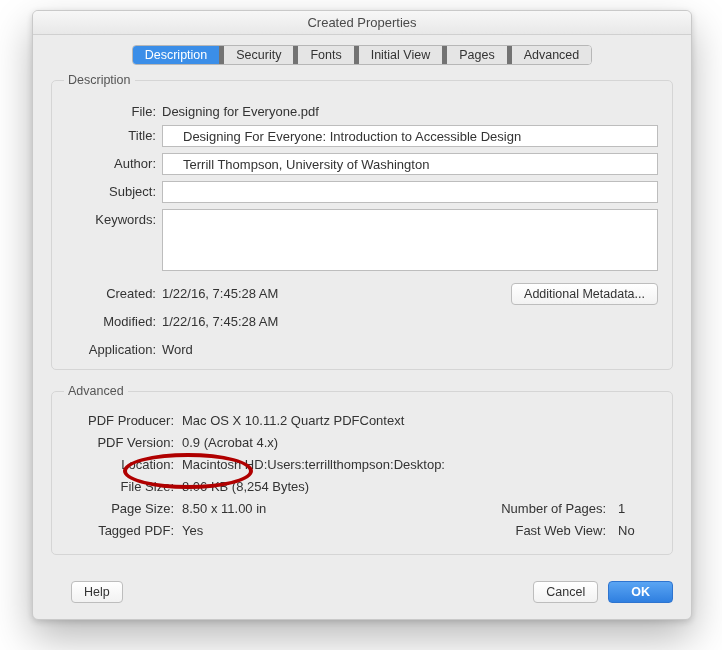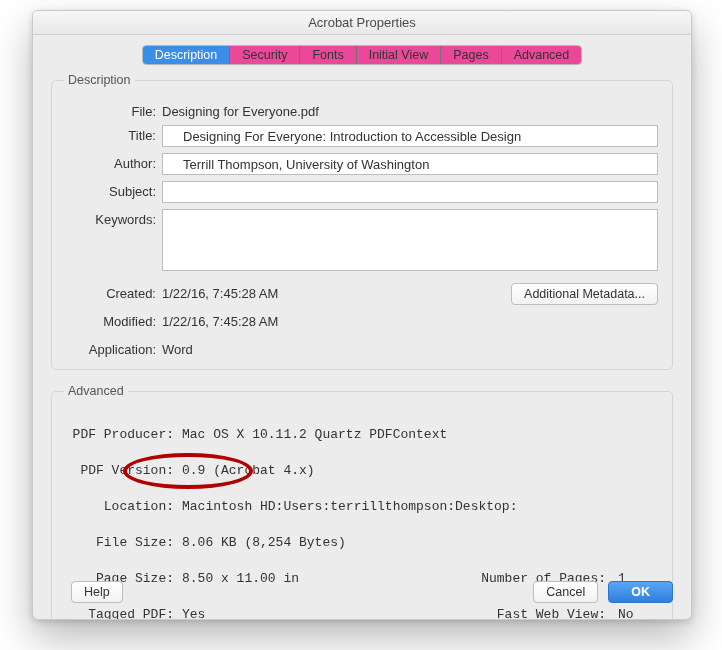--- a/index.html
+++ b/index.html
@@ -42,22 +42,22 @@
     display: flex;
     border: 1px solid #b7b7b7;
     border-radius: 4px;
     overflow: hidden;
     background: #fff;
   }
   .seg-item {
     padding: 2px 12px;
     font-size: 12.5px;
     color: #333;
-    border-left: 1px solid #737373;
-    background: #ec4899;
+    border-left: 5px solid #737373;
+    background: #e5e5e5;
     cursor: default;
   }
   .seg-item:first-child { border-left: none; }
   .seg-item.active {
     background: #3b8ee8;
     color: #fff;
   }
   .content {
     padding: 0 18px;
   }
@@ -145,22 +145,21 @@
     padding-top: 2px;
     flex-shrink: 0;
   }
   .adv-val {
     font-size: 13px;
     color: #333;
     padding-top: 2px;
   }
   .adv-row {
     display: flex;
-    margin-top: 19px;
-    font-family: Liberation Mono, monospace;
+    margin-top: 5px;
   }
   .adv-right {
     margin-left: auto;
     display: flex;
   }
   .adv-right .adv-lbl { width: auto; margin-right: 4px; }
 
   
   .annot {
     position: absolute;
@@ -171,21 +170,21 @@
     left: 90px;
     top: 442px;
     pointer-events: none;
   }
 </style>
 </head>
 <body>
 
 <div class="window">
 
-  <div class="titlebar">Acrobat Properties</div>
+  <div class="titlebar">Created Properties</div>
 
   <div class="tabs">
     <div class="seg">
       <div class="seg-item active">Description</div>
       <div class="seg-item">Security</div>
       <div class="seg-item">Fonts</div>
       <div class="seg-item">Initial View</div>
       <div class="seg-item">Pages</div>
       <div class="seg-item">Advanced</div>
     </div>

